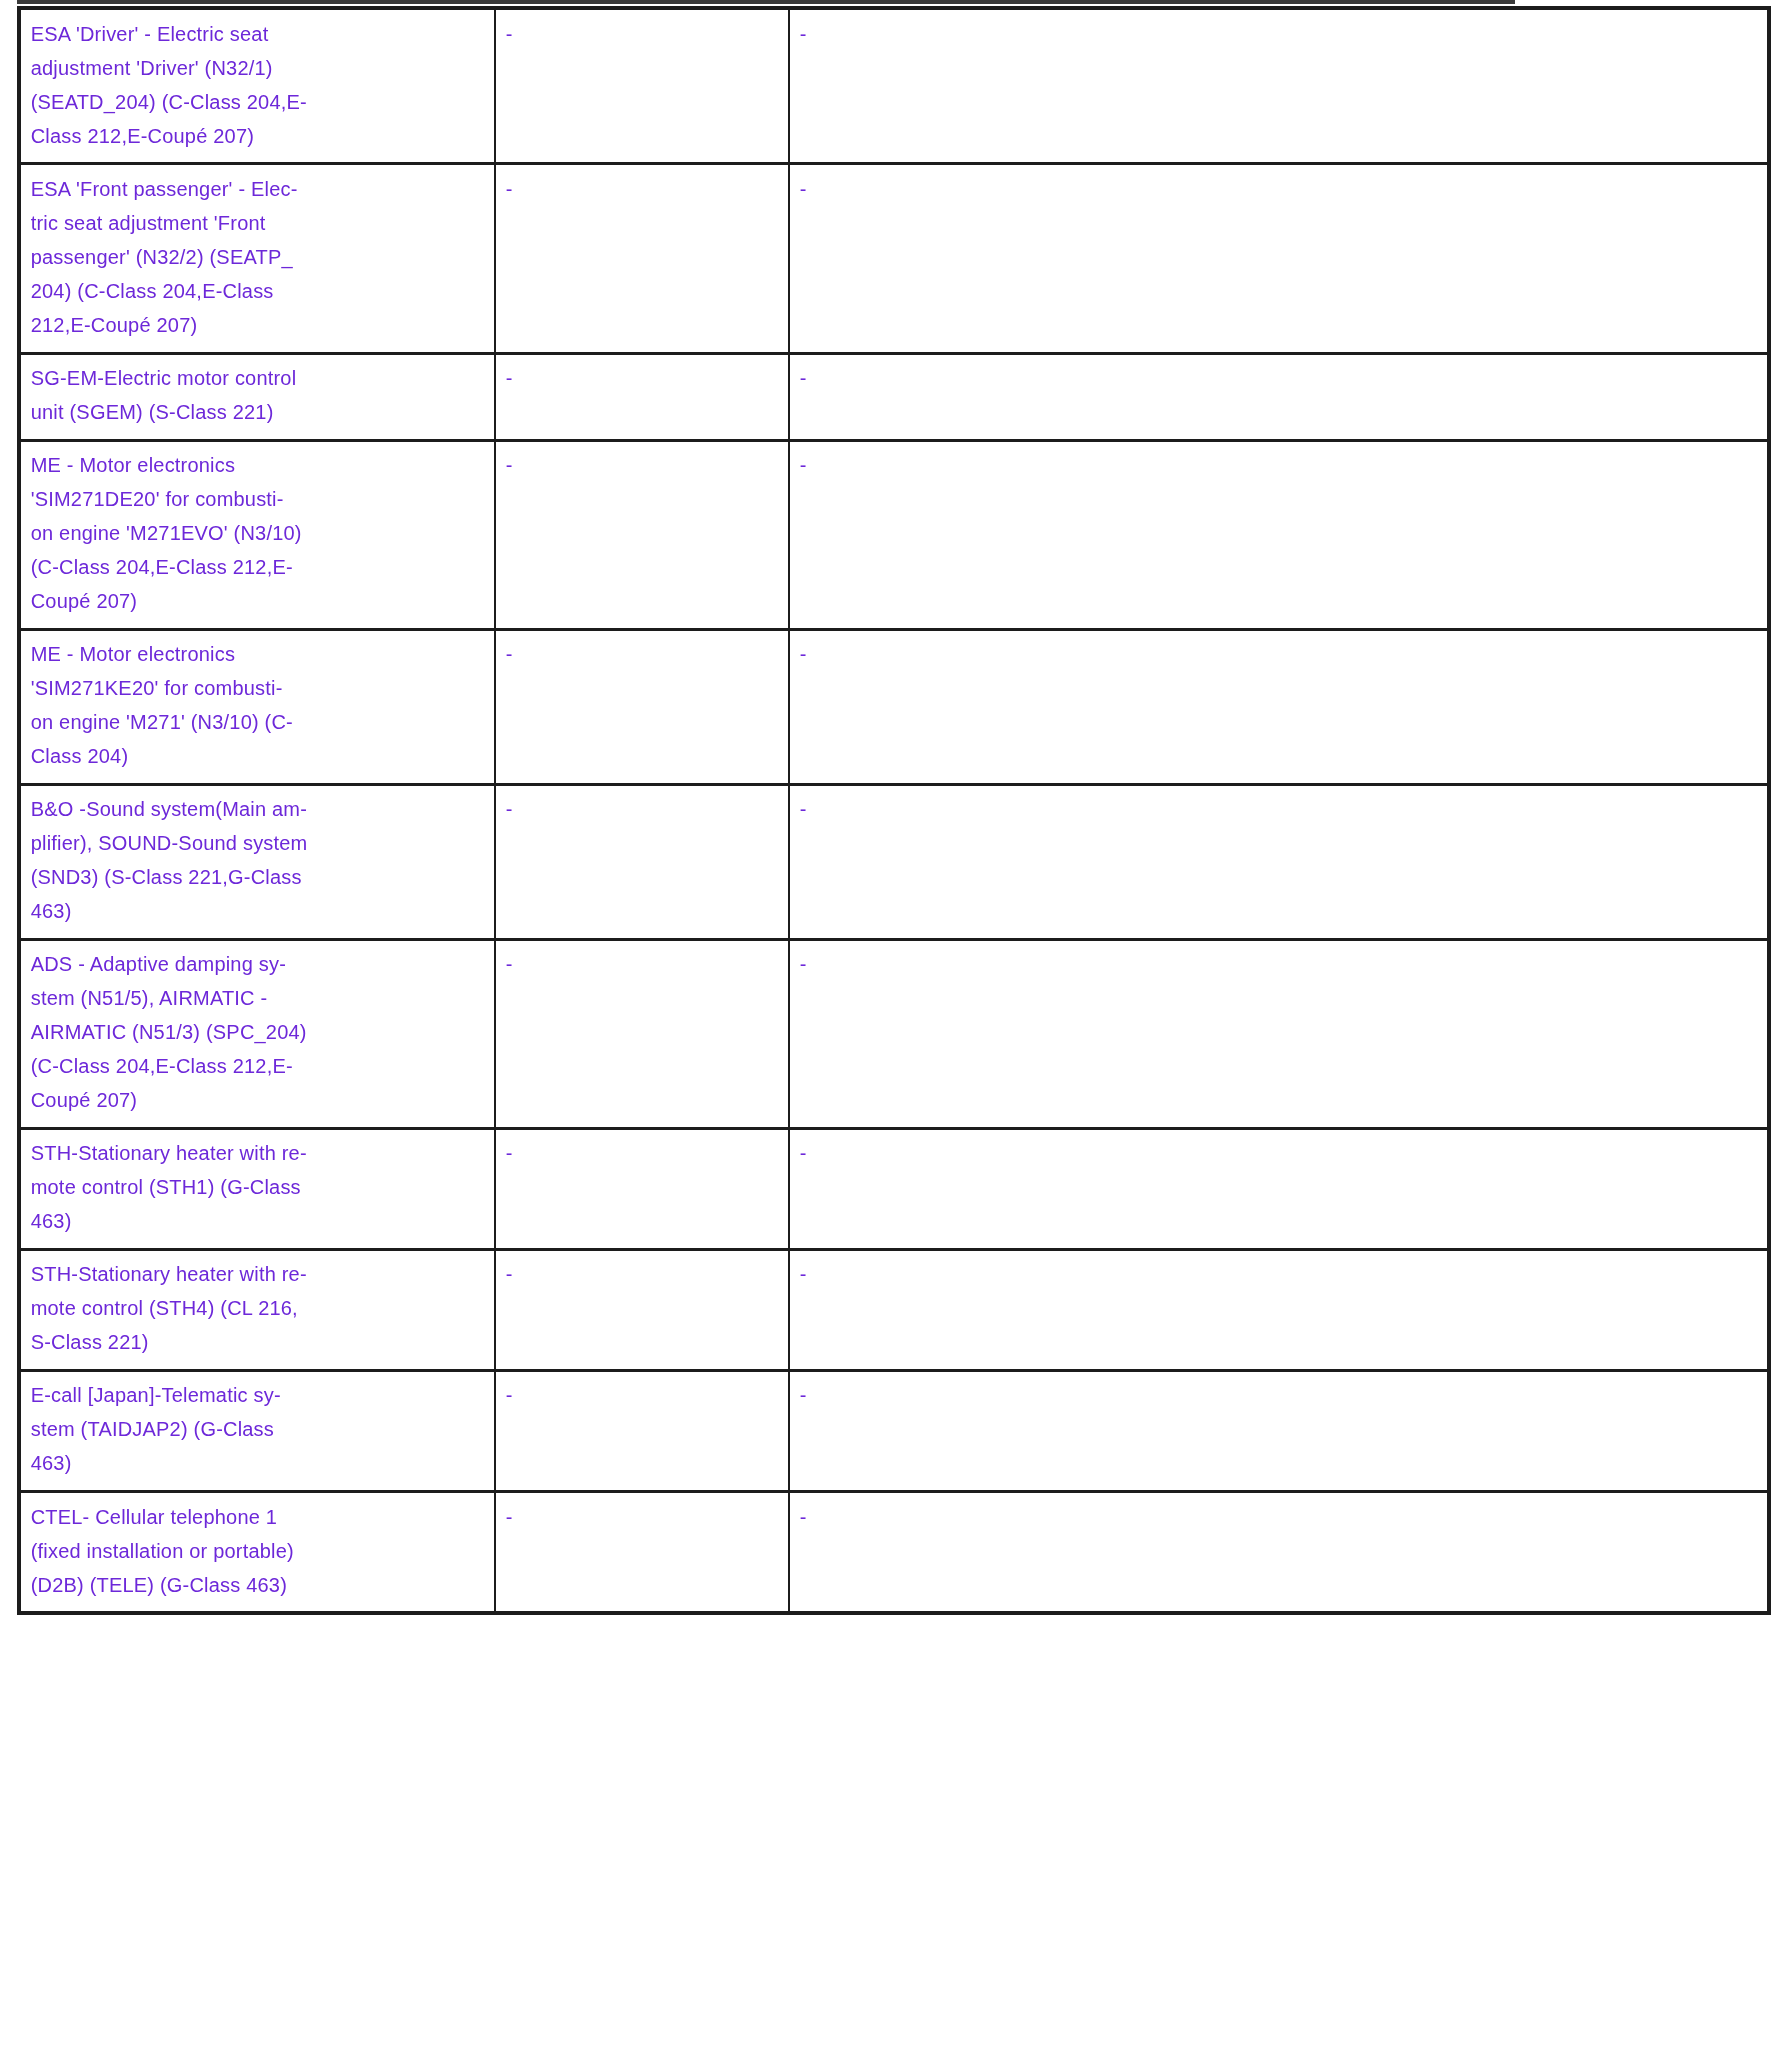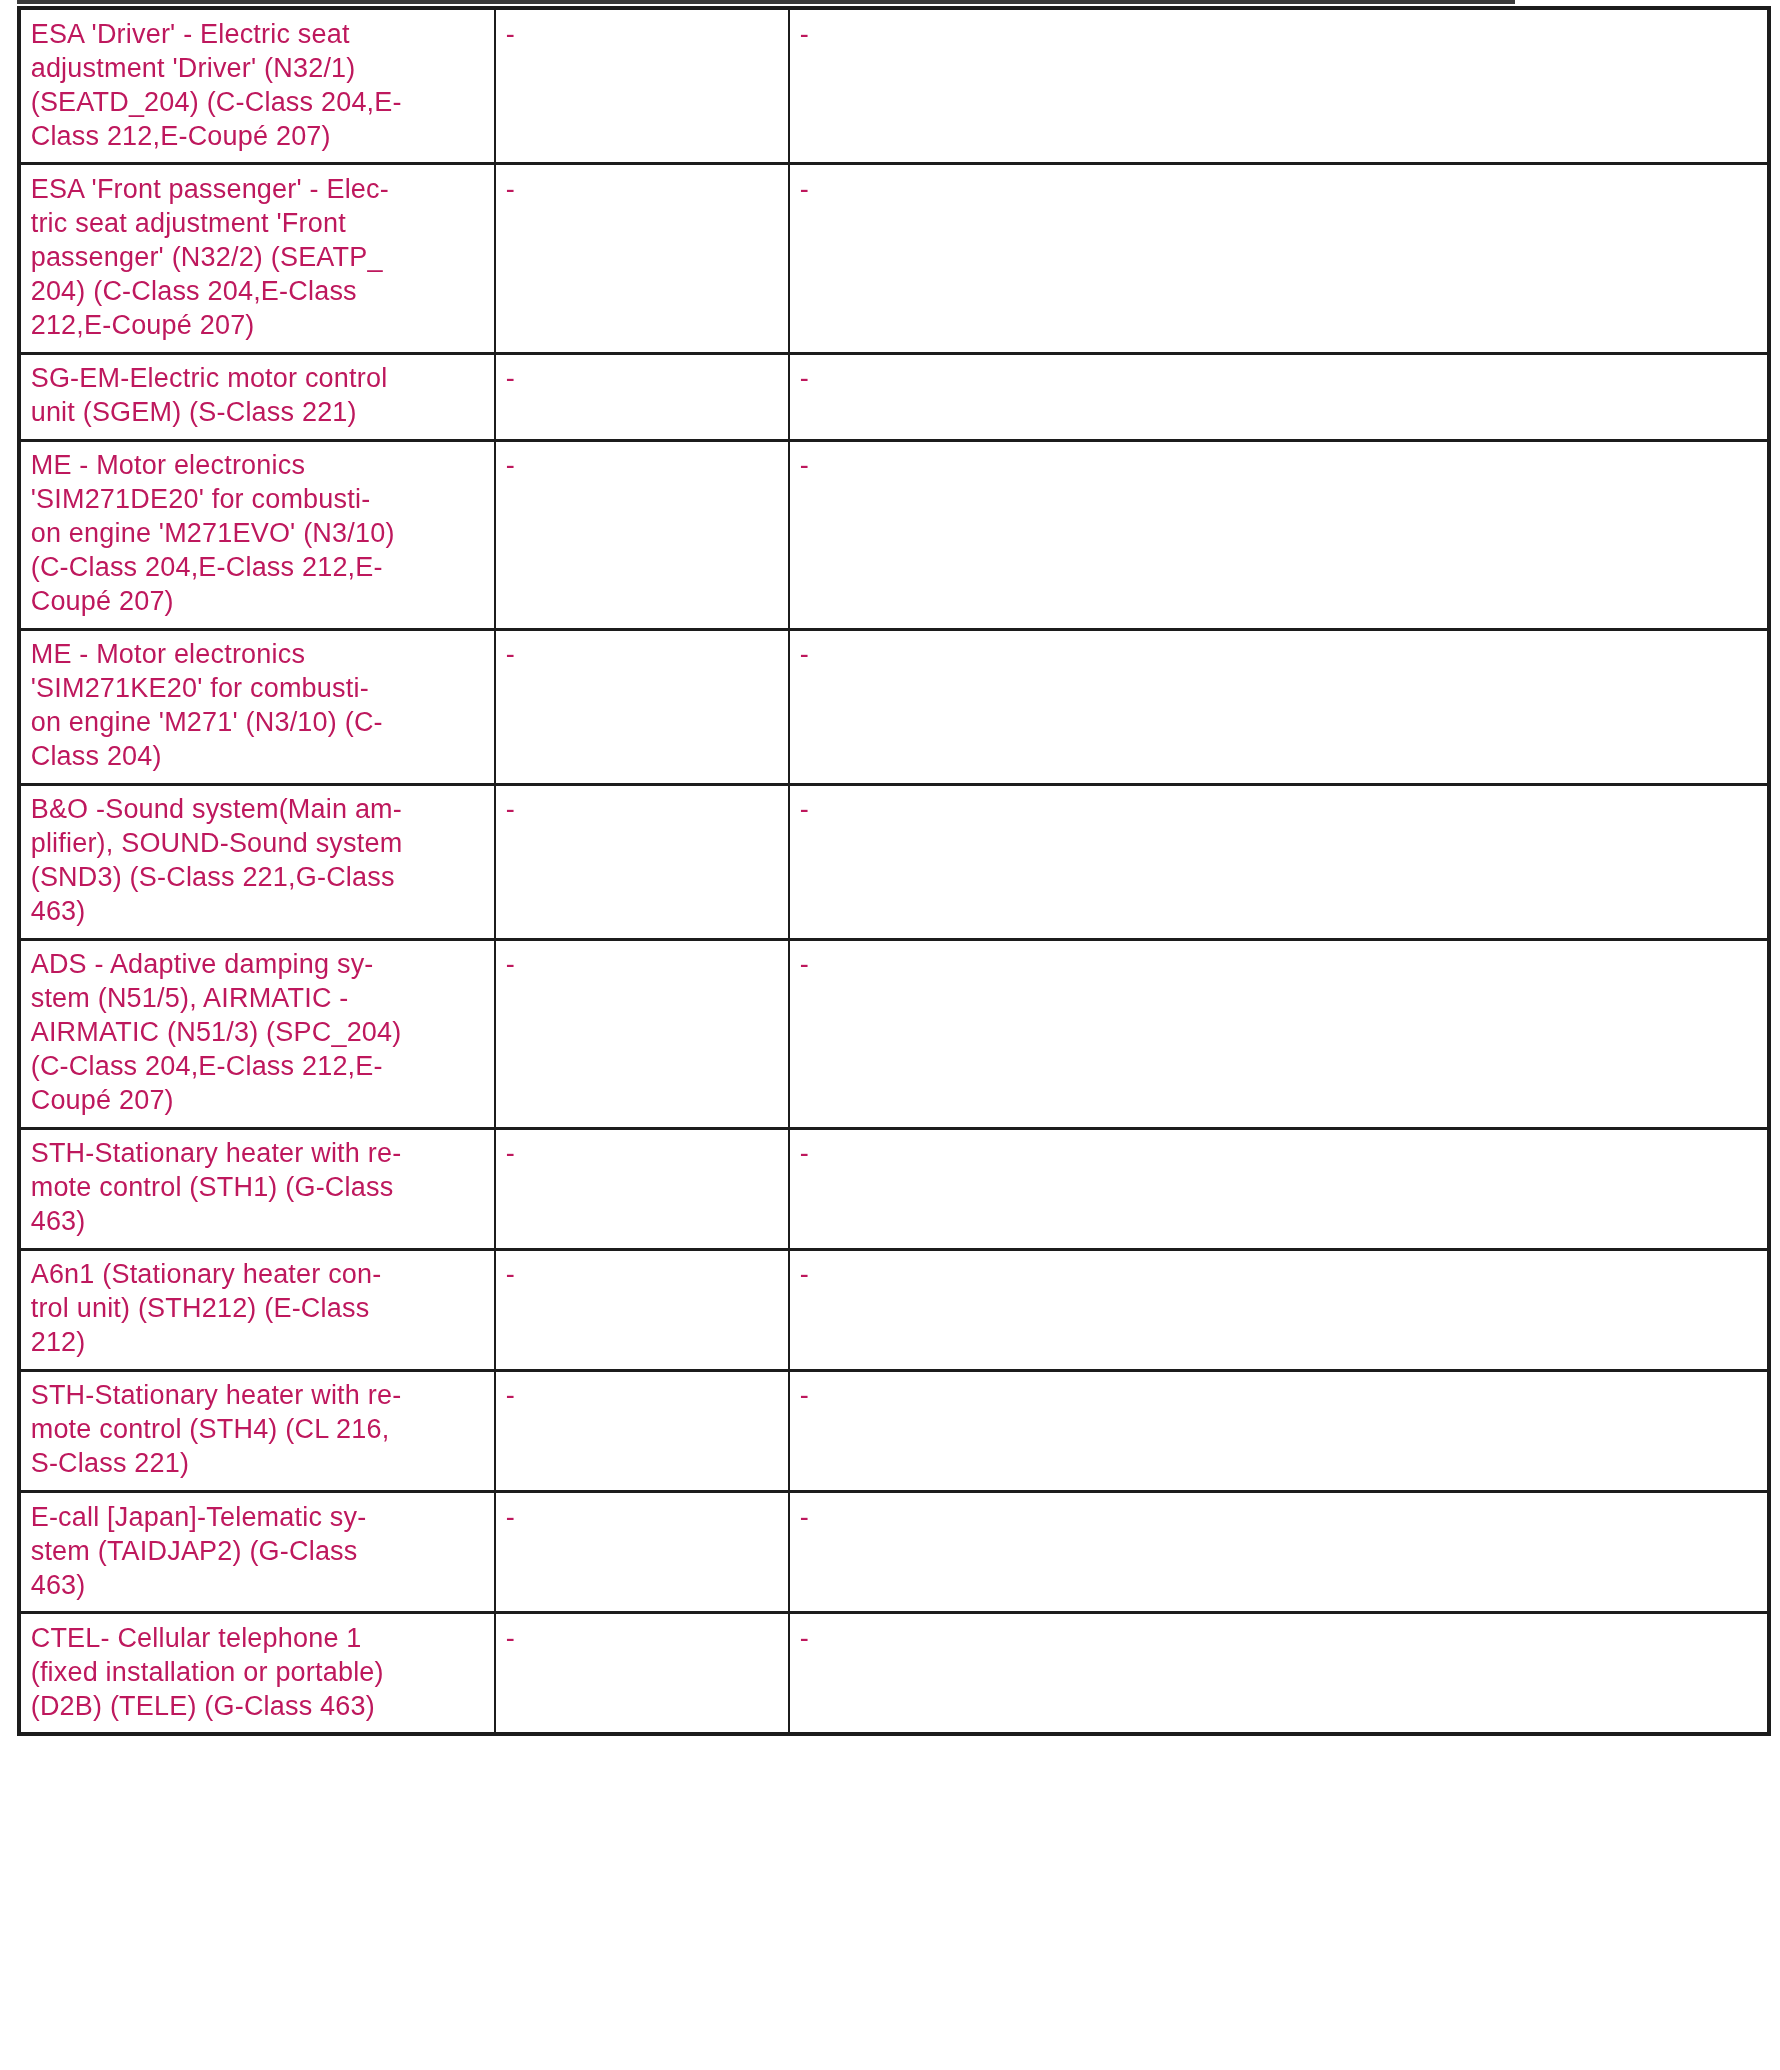--- a/index.html
+++ b/index.html
@@ -34,23 +34,23 @@
   }
   col.c1 { width: 476px; }
   col.c2 { width: 294px; }
   col.c3 { width: 980px; }
   table.cu-table td {
     border: 2.4px solid #1c1c1c;
     border-top-width: 3.2px;
     border-bottom-width: 3.2px;
     vertical-align: top;
     padding: 6.4px 8px 9.7px 9.7px;
-    font-size: 27px;
+    font-size: 20px;
     line-height: 34px;
-    color: #be185d;
+    color: #6d28d9;
     white-space: pre-line;
     letter-spacing: 0.2px;
   }
   td.dash-cell {
     white-space: normal;
   }
 </style>
 </head>
 <body>
 
@@ -122,27 +122,20 @@
         <td class="dash-cell">-</td>
       </tr>
       <tr>
         <td>STH-Stationary heater with re-
 mote control (STH1) (G-Class
 463)</td>
         <td class="dash-cell">-</td>
         <td class="dash-cell">-</td>
       </tr>
       <tr>
-        <td>A6n1 (Stationary heater con-
-trol unit) (STH212) (E-Class
-212)</td>
-        <td class="dash-cell">-</td>
-        <td class="dash-cell">-</td>
-      </tr>
-      <tr>
         <td>STH-Stationary heater with re-
 mote control (STH4) (CL 216,
 S-Class 221)</td>
         <td class="dash-cell">-</td>
         <td class="dash-cell">-</td>
       </tr>
       <tr>
         <td>E-call [Japan]-Telematic sy-
 stem (TAIDJAP2) (G-Class
 463)</td>

